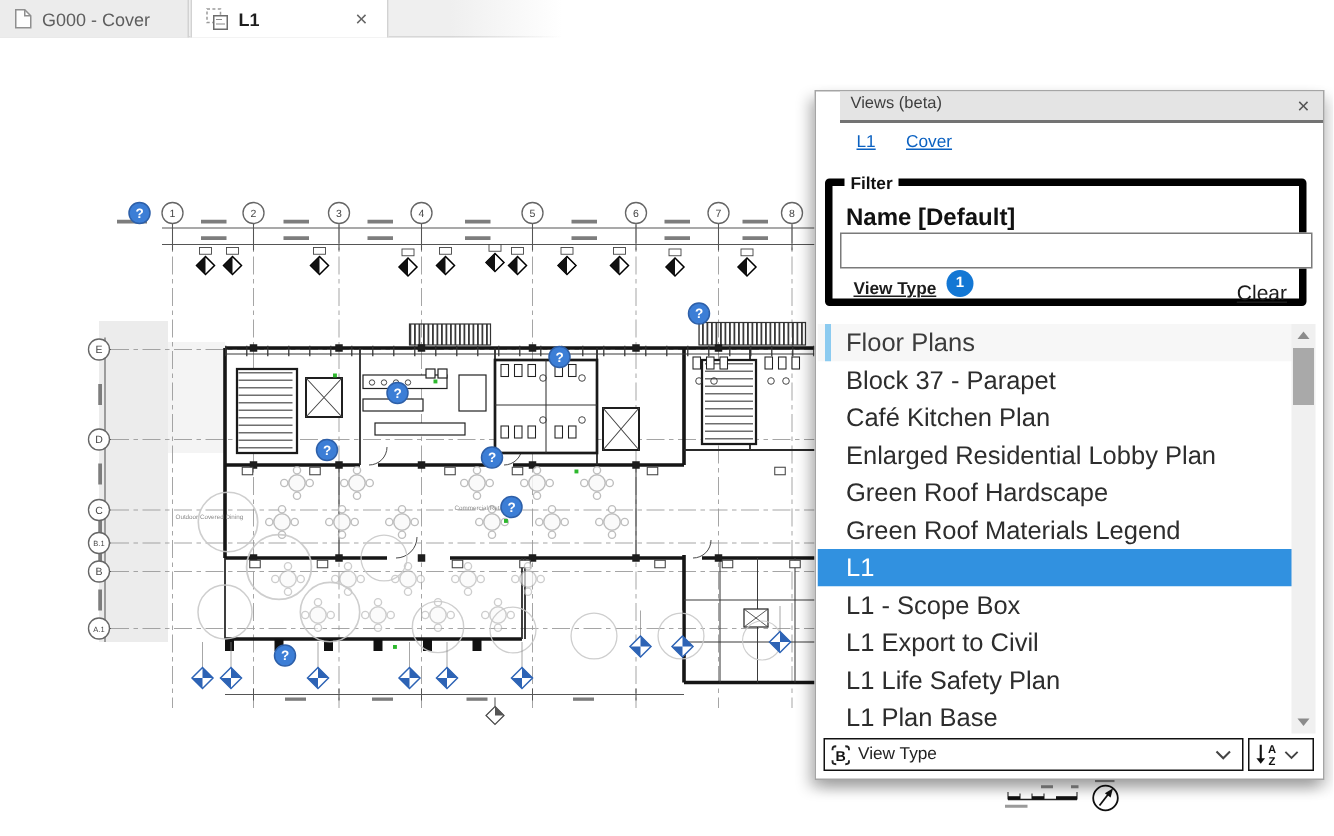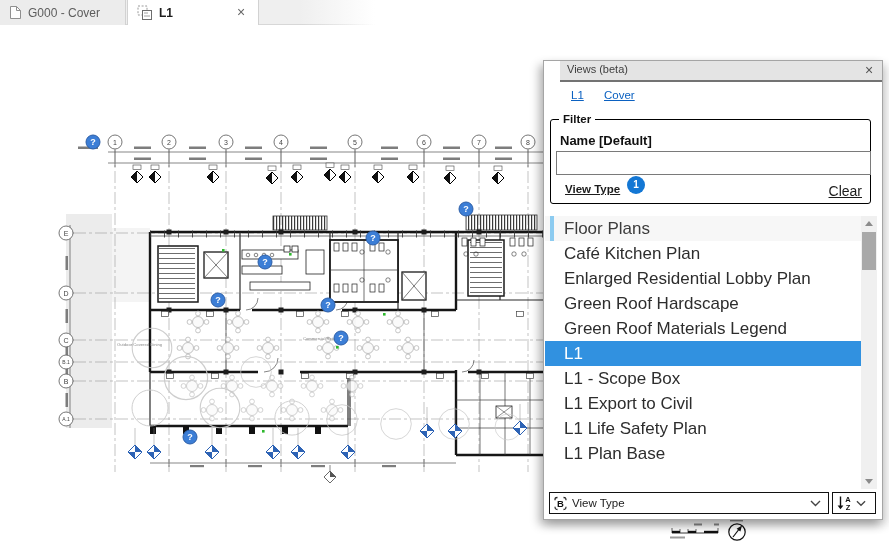--- a/index.html
+++ b/index.html
@@ -29,24 +29,24 @@
     border:1px solid #a5a5a5;box-sizing:border-box;z-index:10;
     box-shadow:-4px 5px 9px rgba(0,0,0,.28),4px 5px 9px rgba(0,0,0,.16);}
   .panel-title{position:absolute;left:0;top:0;right:0;height:19px;background:#e4e4e4;
     border-bottom:2px solid #737373;margin-left:16px;}
   .panel-title .ptext{position:absolute;left:7px;top:2px;font-size:11px;color:#3e3e3e;}
   .panel-close{position:absolute;right:5px;top:0px;width:16px;height:18px;text-align:center;
     font-size:14px;line-height:18px;color:#555;}
   .plinks{position:absolute;left:27px;top:28px;font-size:11.5px;}
   .plink{color:#0b61c1;text-decoration:underline;margin-right:17px;}
   .fieldset{position:absolute;left:6px;top:58px;width:321px;height:85px;
-    border:1px solid #000000;border-radius:3px;box-sizing:border-box;}
+    border:5px solid #000000;border-radius:3px;box-sizing:border-box;}
   .fieldset .legend{position:absolute;top:-7px;left:8px;background:#fff;padding:0 4px;
     font-size:11.5px;font-weight:bold;color:#111;}
-  .name-label{position:absolute;left:9px;top:13px;font-size:13px;font-weight:bold;color:#111;}
+  .name-label{position:absolute;left:9px;top:13px;font-size:16px;font-weight:bold;color:#111;}
   .name-input{position:absolute;left:5px;top:31px;width:305px;height:22px;border:1px solid #7a7a7a;
     font-family:"Liberation Sans",sans-serif;font-size:11.5px;padding:0 4px;}
   .viewtype-link{position:absolute;left:14px;top:63px;font-size:11.5px;font-weight:bold;color:#1c1c1c;
     text-decoration:underline;}
   .vt-badge{position:absolute;left:76px;top:56px;width:18px;height:18px;border-radius:50%;
     background:#1377d4;color:#fff;font-size:10px;font-weight:bold;text-align:center;line-height:18px;}
   .clear-link{position:absolute;right:8px;top:63px;font-size:14px;color:#1c1c1c;text-decoration:underline;}
 
   .vlist{position:absolute;left:1px;top:155px;width:317px;height:273px;overflow:hidden;font-size:17px;color:#2d2d2d;}
   .vrow{position:relative;height:25px;line-height:25px;padding-left:19px;background:#fff;white-space:nowrap;}
@@ -530,20 +530,21 @@
       <a class="viewtype-link" href="#">View Type</a>
       <span class="vt-badge">1</span>
       <a class="clear-link" href="#">Clear</a>
     </div>
 
     <div class="vlist">
       <div class="vrow header">
         <span class="accent"></span>
         <span>Floor Plans</span>
       </div>
+      <div class="vrow"><span>Block 37 - Parapet</span></div>
       <div class="vrow"><span>Café Kitchen Plan</span></div>
       <div class="vrow"><span>Enlarged Residential Lobby Plan</span></div>
       <div class="vrow"><span>Green Roof Hardscape</span></div>
       <div class="vrow"><span>Green Roof Materials Legend</span></div>
       <div class="vrow selected"><span>L1</span></div>
       <div class="vrow"><span>L1 - Scope Box</span></div>
       <div class="vrow"><span>L1 Export to Civil</span></div>
       <div class="vrow"><span>L1 Life Safety Plan</span></div>
       <div class="vrow"><span>L1 Plan Base</span></div>
     </div>

